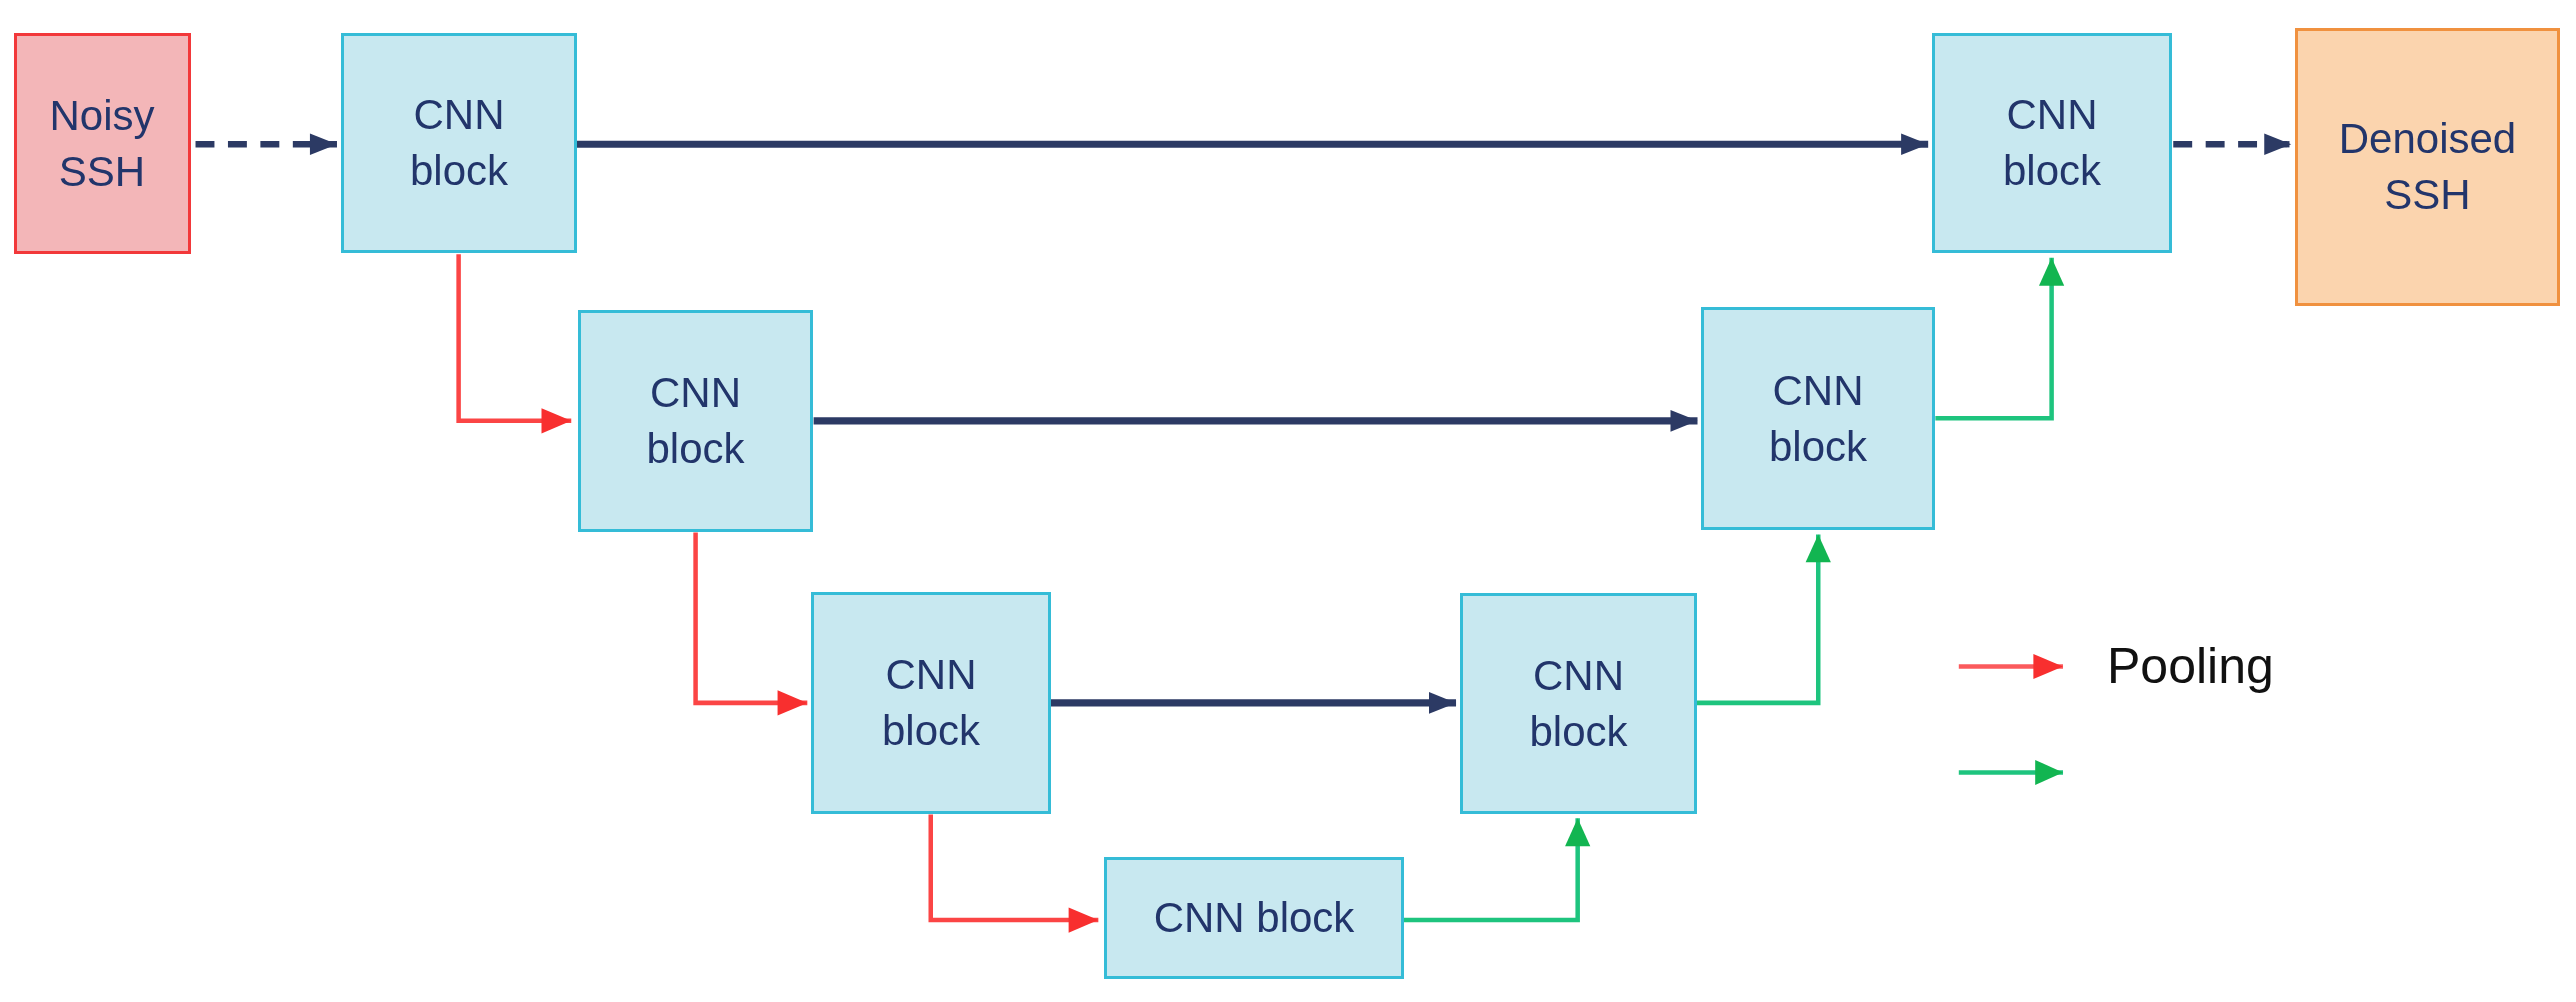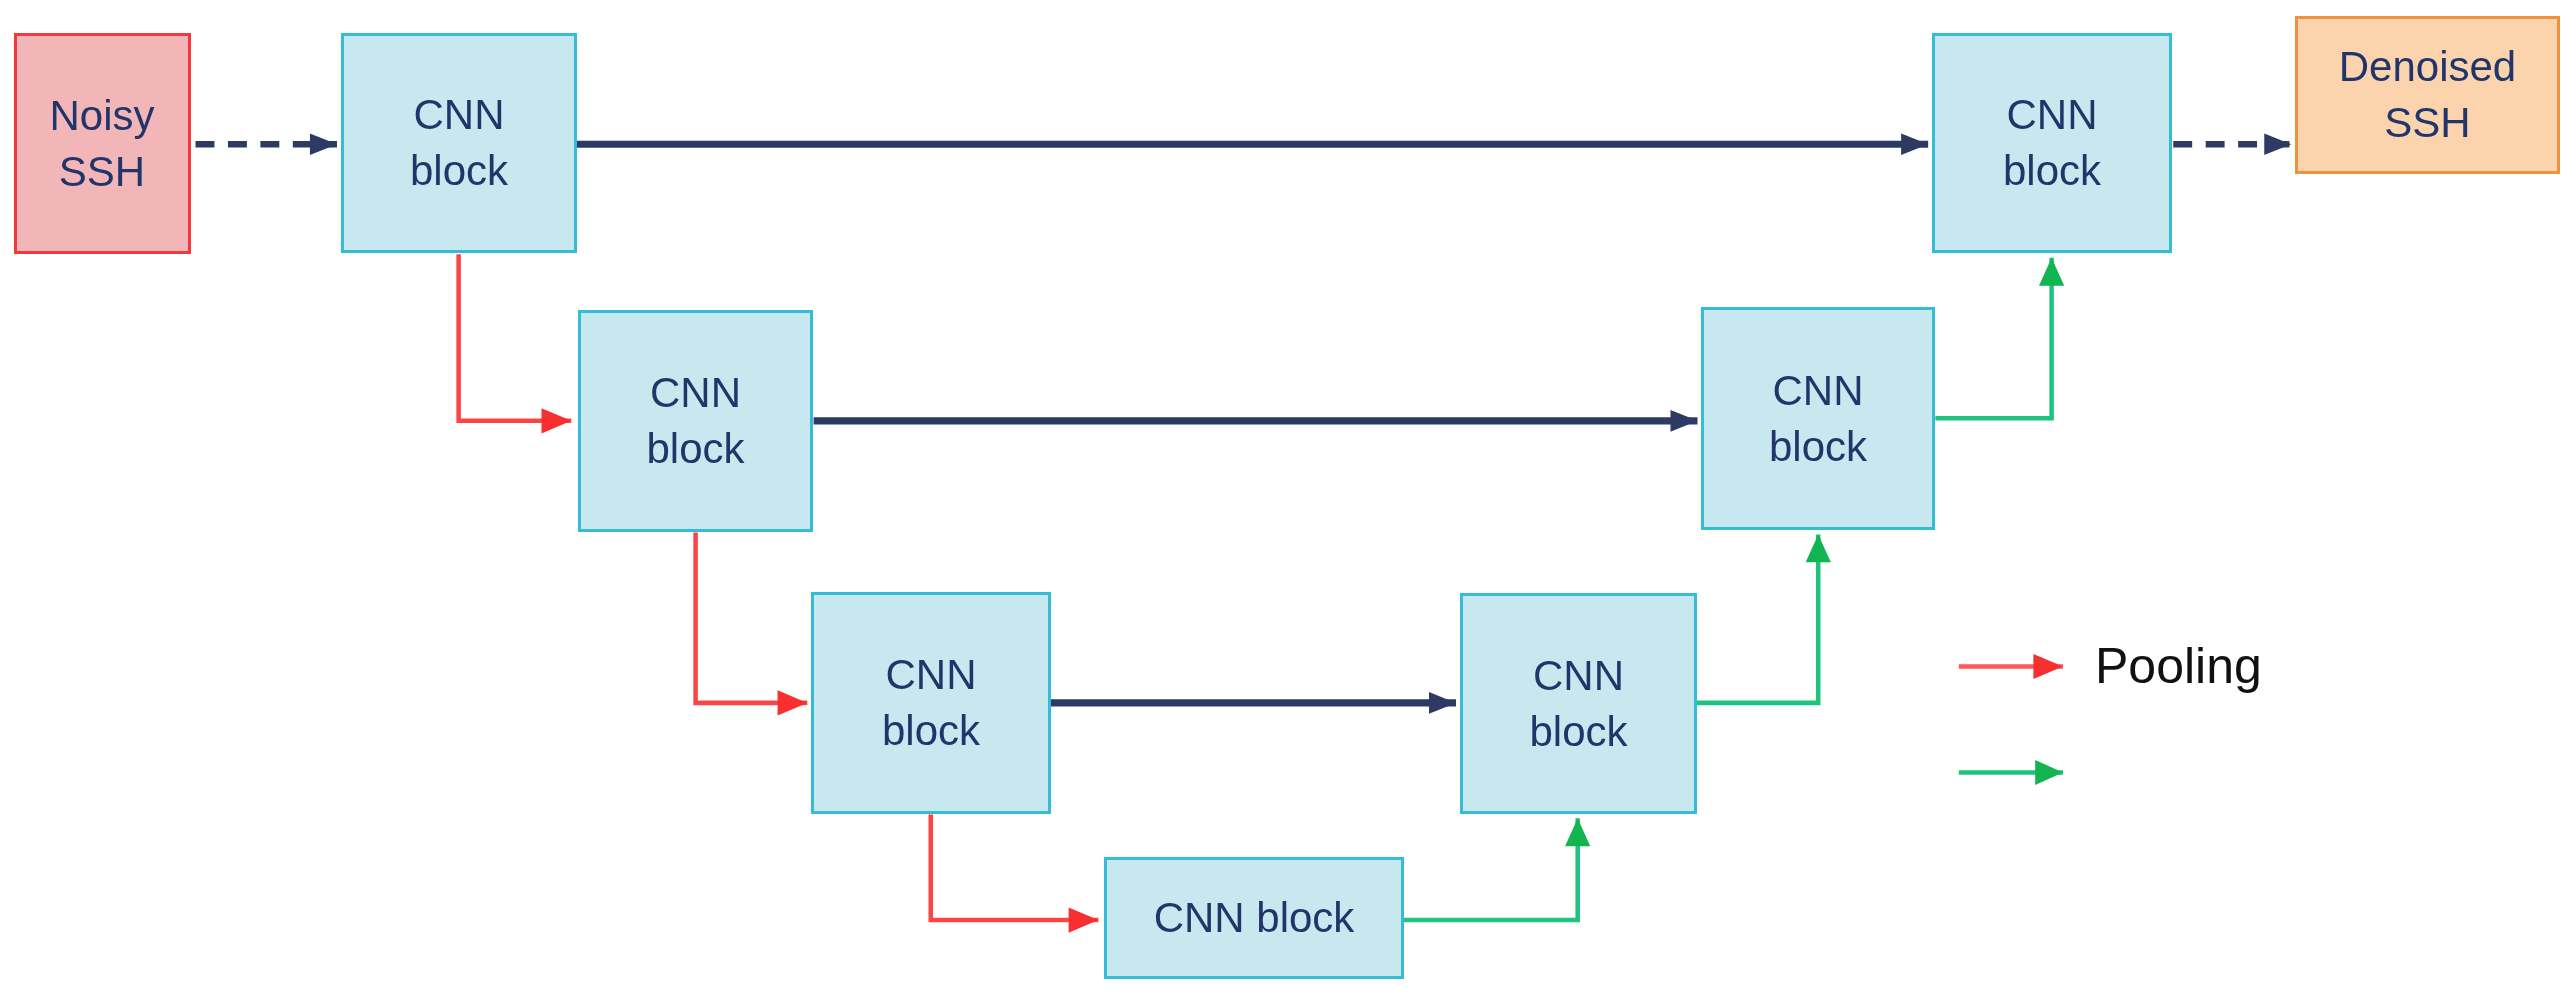--- a/index.html
+++ b/index.html
@@ -38,26 +38,26 @@
   .io-denoised{background:var(--den-fill);border:3.6px solid var(--den-border);}
 
   .n-noisy     {left:13.5px;  top:33px;  width:177px; height:221px;}
   .n-enc1      {left:341px; top:33px;  width:236px; height:220px;}
   .n-enc2      {left:578px; top:310px; width:235px; height:222px;}
   .n-enc3      {left:811px; top:592px; width:240px; height:222px;}
   .n-bottleneck{left:1104px;top:857px; width:300px; height:122px;}
   .n-dec3      {left:1460px;top:593px; width:237px; height:221px;}
   .n-dec2      {left:1701px;top:307px; width:234px; height:223px;}
   .n-dec1      {left:1932px;top:33px;  width:240px; height:220px;}
-  .n-denoised  {left:2295px;top:16px;  width:265px; height:158px;}
+  .n-denoised  {left:2295px;top:28px;  width:265px; height:278px;}
 
   .legend{position:absolute;left:1957px;top:0;width:595px;}
   .legend-row{
     position:absolute;left:0;
-    display:flex;align-items:center;gap:23px;
+    display:flex;align-items:center;gap:35px;
     height:63px;
   }
   .legend-row.r1{top:635px;}
   .legend-row.r2{top:741px;}
   .legend-label{
     font-size:50px;color:var(--legend-text);
     line-height:63px;white-space:nowrap;
   }
   .legend-arrow{display:block;flex:0 0 auto;}
 </style>

